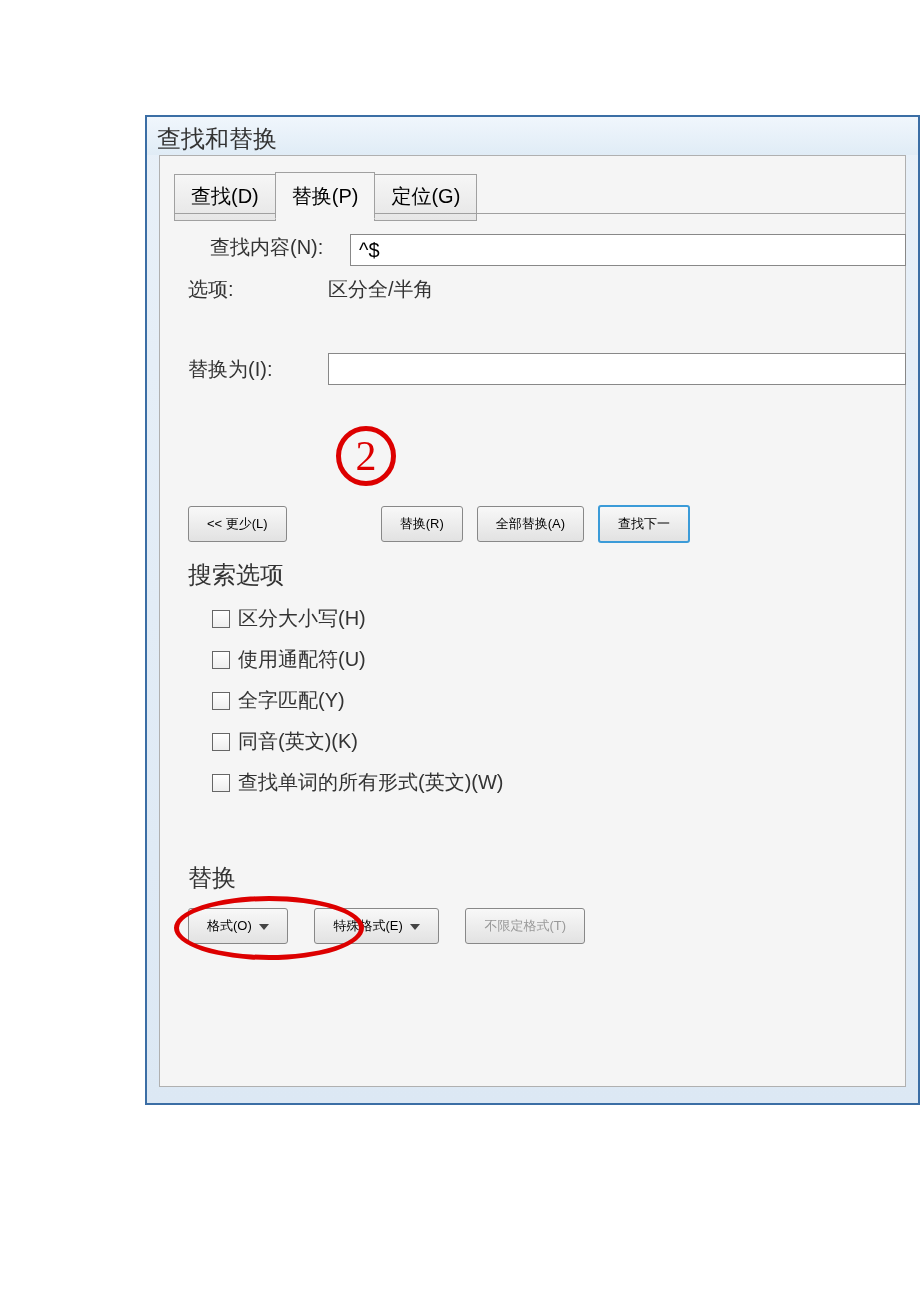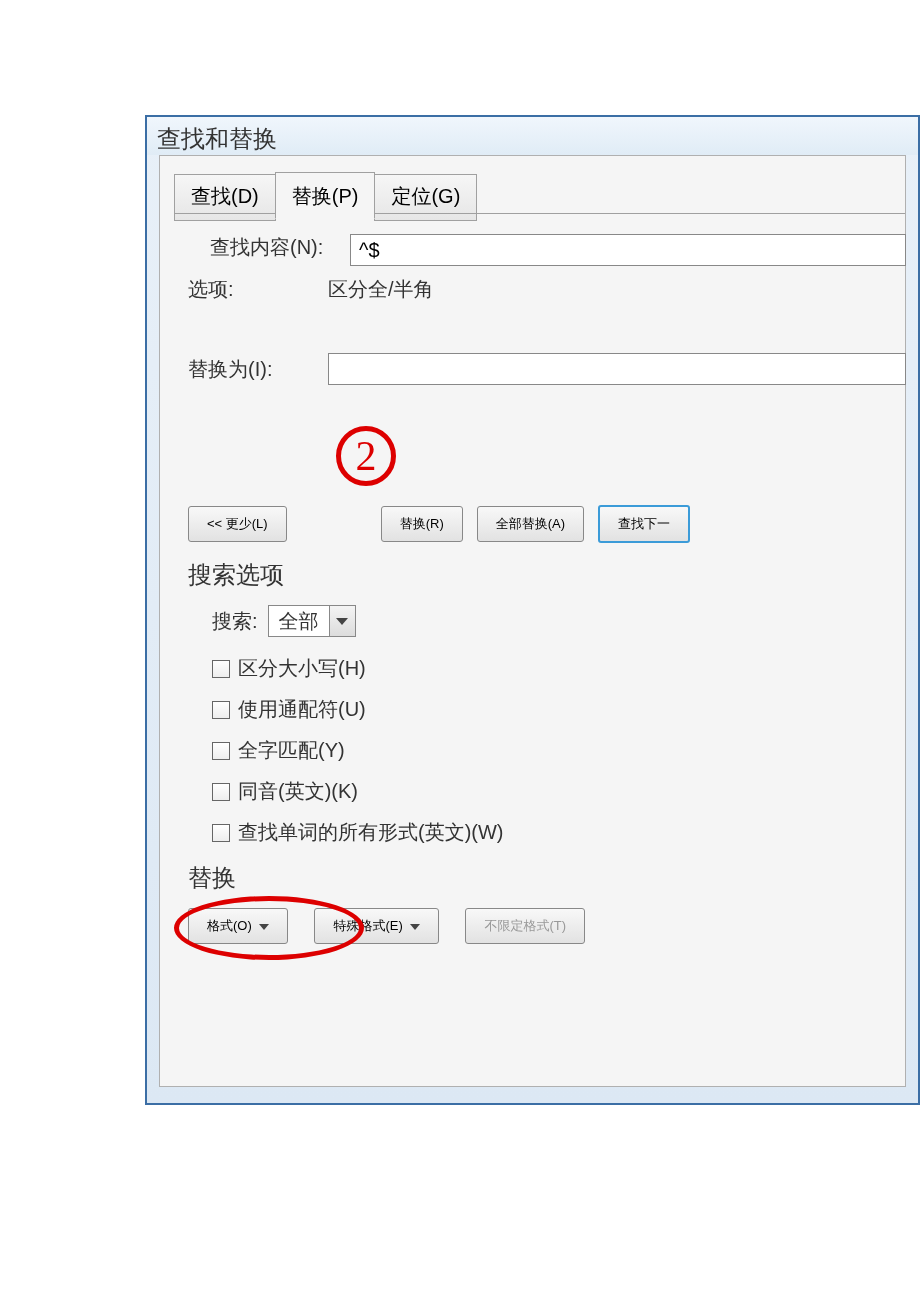--- a/index.html
+++ b/index.html
@@ -276,29 +276,20 @@
       <div class="button-row">
         <button class="btn btn-less">&lt;&lt; 更少(L)</button>
         <button class="btn">替换(R)</button>
         <button class="btn">全部替换(A)</button>
         <button class="btn primary">查找下一</button>
       </div>
 
       <div class="fieldset-label">搜索选项</div>
 
       <div class="search-opts">
-        <div class="search-row">
-          <span class="search-lbl">搜索:</span>
-          <div class="select">
-            <span class="select-val">全部</span>
-            <div class="select-btn">
-                <div class="tri-down"></div>
-              </div>
-          </div>
-        </div>
 
         <div class="checkbox-row">
           <div class="cb"></div>
           <span>区分大小写(H)</span>
         </div>
         <div class="checkbox-row">
           <div class="cb"></div>
           <span>使用通配符(U)</span>
         </div>
         <div class="checkbox-row">

